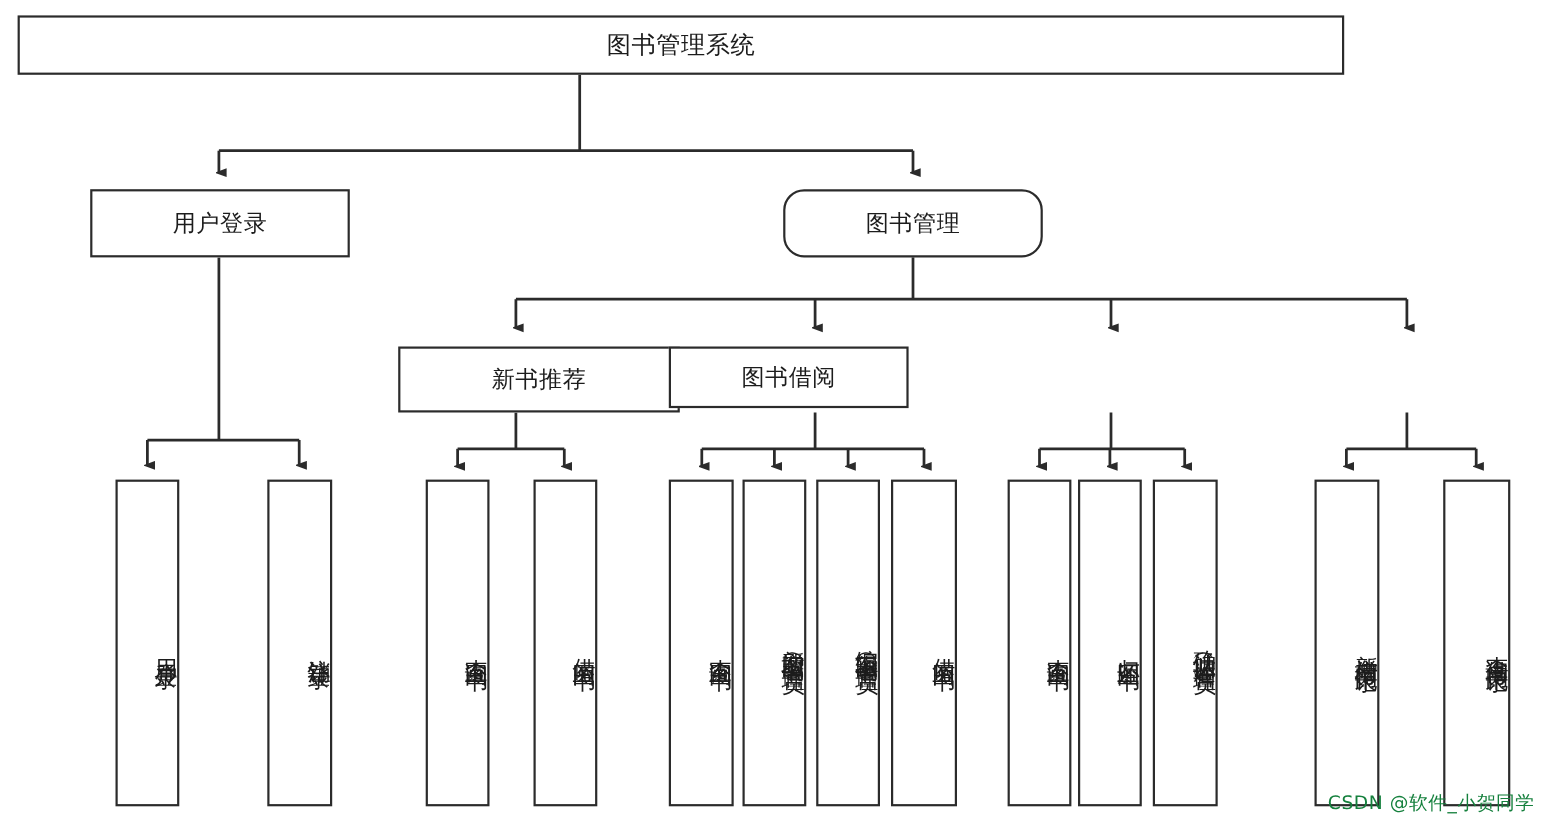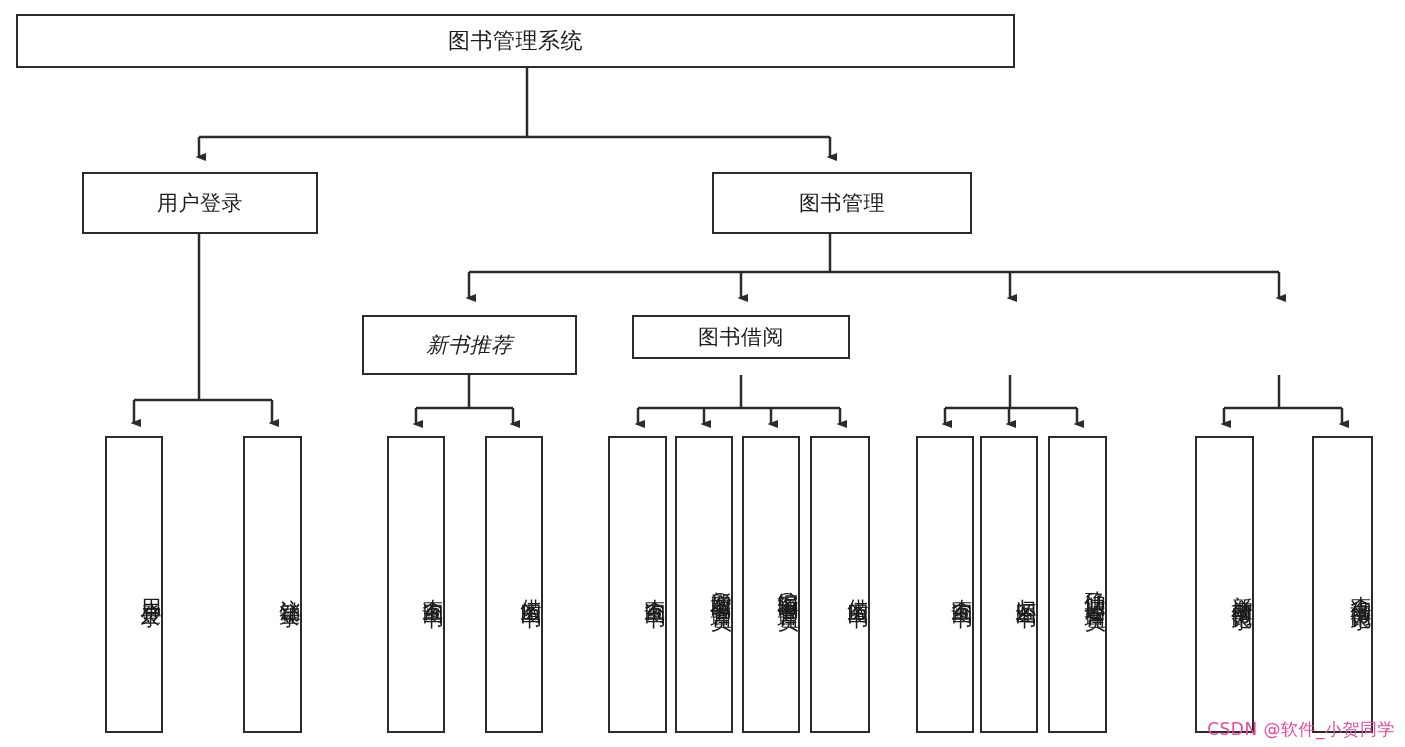--- a/index.html
+++ b/index.html
@@ -53,21 +53,21 @@
     white-space: nowrap;
   }
   .node.root {
     font-size: 22px;
   }
   .watermark {
     position: absolute;
     right: 10px;
     bottom: 6px;
     font-size: 17px;
-    color: #ec4899;
+    color: #15803d;
     letter-spacing: 0.5px;
     white-space: nowrap;
     font-family: "DejaVu Sans", "Liberation Sans", sans-serif;
     margin-left: 24px;
   }
 </style>
 </head>
 <body>
 
 <div id="diagram-root">
@@ -117,35 +117,35 @@
       <path d="M1009,408 L1009,424" marker-end="url(#arr)"></path>
       <path d="M1077,408 L1077,424" marker-end="url(#arr)"></path>
 
       <path d="M1279,375 L1279,408"></path>
       <path d="M1224,408 L1342,408"></path>
       <path d="M1224,408 L1224,424" marker-end="url(#arr)"></path>
       <path d="M1342,408 L1342,424" marker-end="url(#arr)"></path>
     </g>
   </svg>
 
-  <div class="node horizontal root" style="left:16px; top:14px; width:999px; height:54px;">
+  <div class="node horizontal root" style="left:16px; top:14px; width:1206px; height:54px;">
     <span>图书管理系统</span>
   </div>
 
   <div class="node horizontal" style="left:82px; top:172px; width:236px; height:62px;">
     <span>用户登录</span>
   </div>
-  <div class="node horizontal" style="left:712px; top:172px; width:260px; height:62px;">
+  <div class="node horizontal" style="left:712px; top:172px; width:236px; height:62px;border-radius:19px;">
     <span>图书管理</span>
   </div>
 
-  <div class="node horizontal" style="left:362px; top:315px; width:215px; height:60px;font-style:italic;">
+  <div class="node horizontal" style="left:362px; top:315px; width:256px; height:60px;">
     <span>新书推荐</span>
   </div>
-  <div class="node horizontal" style="left:632px; top:315px; width:218px; height:44px;">
+  <div class="node horizontal" style="left:608px; top:315px; width:218px; height:56px;">
     <span>图书借阅</span>
   </div>
 
   <div class="node vertical" style="left:105px; top:436px; width:58px; height:297px;">
     <span class="vlabel">用户登录</span>
   </div>
   <div class="node vertical" style="left:243px; top:436px; width:59px; height:297px;">
     <span class="vlabel">注销登录</span>
   </div>
 

